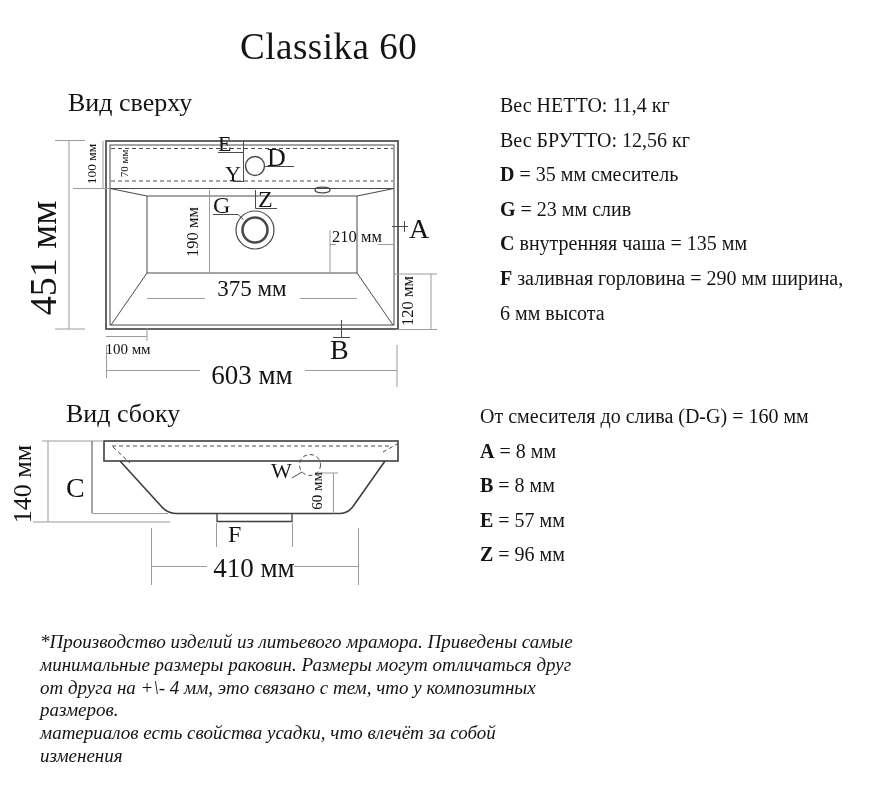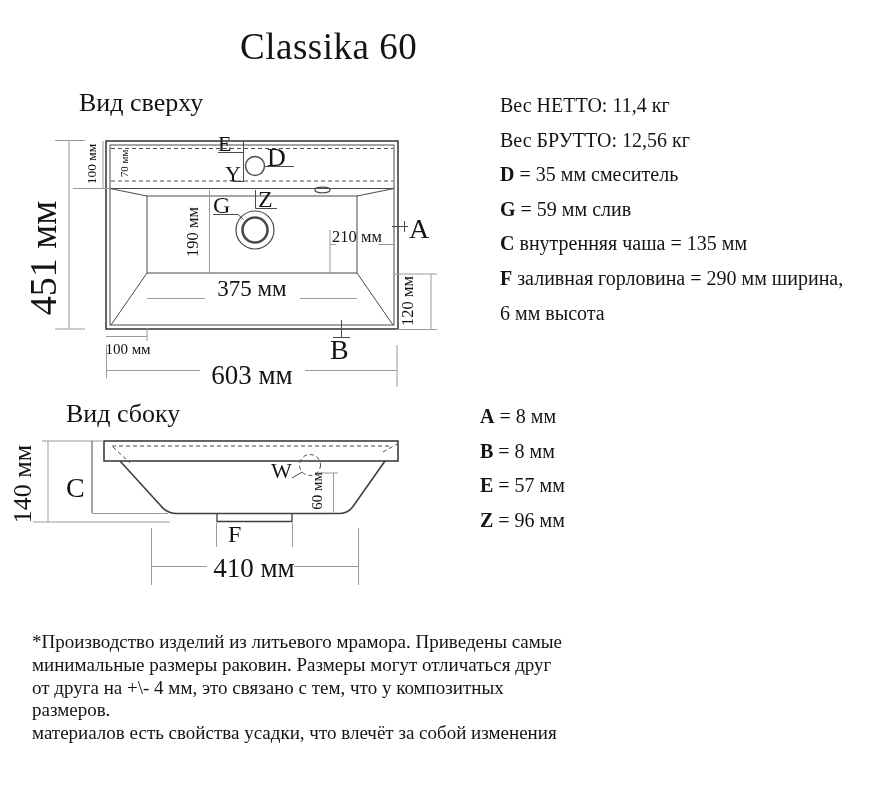--- a/index.html
+++ b/index.html
@@ -3,29 +3,29 @@
 <meta charset="utf-8">
 <style>
   html,body{margin:0;padding:0;}
   body{
     width:886px;height:785px;background:#ffffff;position:relative;overflow:hidden;
     font-family:"Liberation Serif", serif;color:#141414;
   }
   .abs{position:absolute;}
   #title{left:240px;top:12px;font-size:37px;letter-spacing:.5px;margin-top:13px;}
   .view-label{font-size:26px;}
-  #topview-label{left:79px;top:88px;}
+  #topview-label{left:68px;top:88px;}
   #sideview-label{left:66px;top:399px;}
   
   #specs1{left:480px;top:88px;margin-left:20px;}
   #specs2{left:480px;top:399px;}
   .spec-line{font-size:20px;line-height:34.6px;white-space:nowrap;}
   .spec-line b{font-weight:bold;}
   
-  #footnote{left:32px;top:631px;width:540px;font-size:19px;line-height:22.8px;}
+  #footnote{left:40px;top:631px;width:540px;font-size:19px;line-height:22.8px;font-style:italic;}
   svg{position:absolute;left:0;}
   svg text{font-family:"Liberation Serif", serif;fill:#141414;}
   .main{stroke:#3f3f3f;stroke-width:1.6;fill:none;}
   .thin{stroke:#4a4a4a;stroke-width:1;fill:none;}
   .dim{stroke:#9b9b9b;stroke-width:1;fill:none;}
   .dash{stroke:#4a4a4a;stroke-width:1;fill:none;stroke-dasharray:4 3;}
 </style>
 </head>
 <body>
 
@@ -169,27 +169,28 @@
     <text transform="translate(322,91) rotate(-90)" text-anchor="middle" font-size="15">60 мм</text>
     <text x="228" y="142" font-size="24">F</text>
     <text x="254" y="177" text-anchor="middle" font-size="27">410 мм</text>
   </g>
 </svg>
 
 <div class="abs" id="specs1">
   <div class="spec-line"><b></b><span>Вес НЕТТО: 11,4 кг</span></div>
   <div class="spec-line"><b></b><span>Вес БРУТТО: 12,56 кг</span></div>
   <div class="spec-line"><b>D</b><span> = 35 мм смеситель</span></div>
-  <div class="spec-line"><b>G</b><span> = 59 мм слив</span></div>
+  <div class="spec-line"><b>G</b><span> = 23 мм слив</span></div>
   <div class="spec-line"><b>C</b><span> внутренняя чаша = 135 мм</span></div>
   <div class="spec-line"><b>F</b><span> заливная горловина = 290 мм ширина,</span></div>
   <div class="spec-line"><b></b><span>6 мм высота</span></div>
 </div>
 
 <div class="abs" id="specs2">
+  <div class="spec-line"><b></b><span>От смесителя до слива (D-G) = 160 мм</span></div>
   <div class="spec-line"><b>A</b><span> = 8 мм</span></div>
   <div class="spec-line"><b>B</b><span> = 8 мм</span></div>
   <div class="spec-line"><b>E</b><span> = 57 мм</span></div>
   <div class="spec-line"><b>Z</b><span> = 96 мм</span></div>
 </div>
 
 <div class="abs" id="footnote">
   <div>*Производство изделий из литьевого мрамора. Приведены самые</div>
   <div>минимальные размеры раковин. Размеры могут отличаться друг</div>
   <div>от друга на +\- 4 мм, это связано с тем, что у композитных</div>

